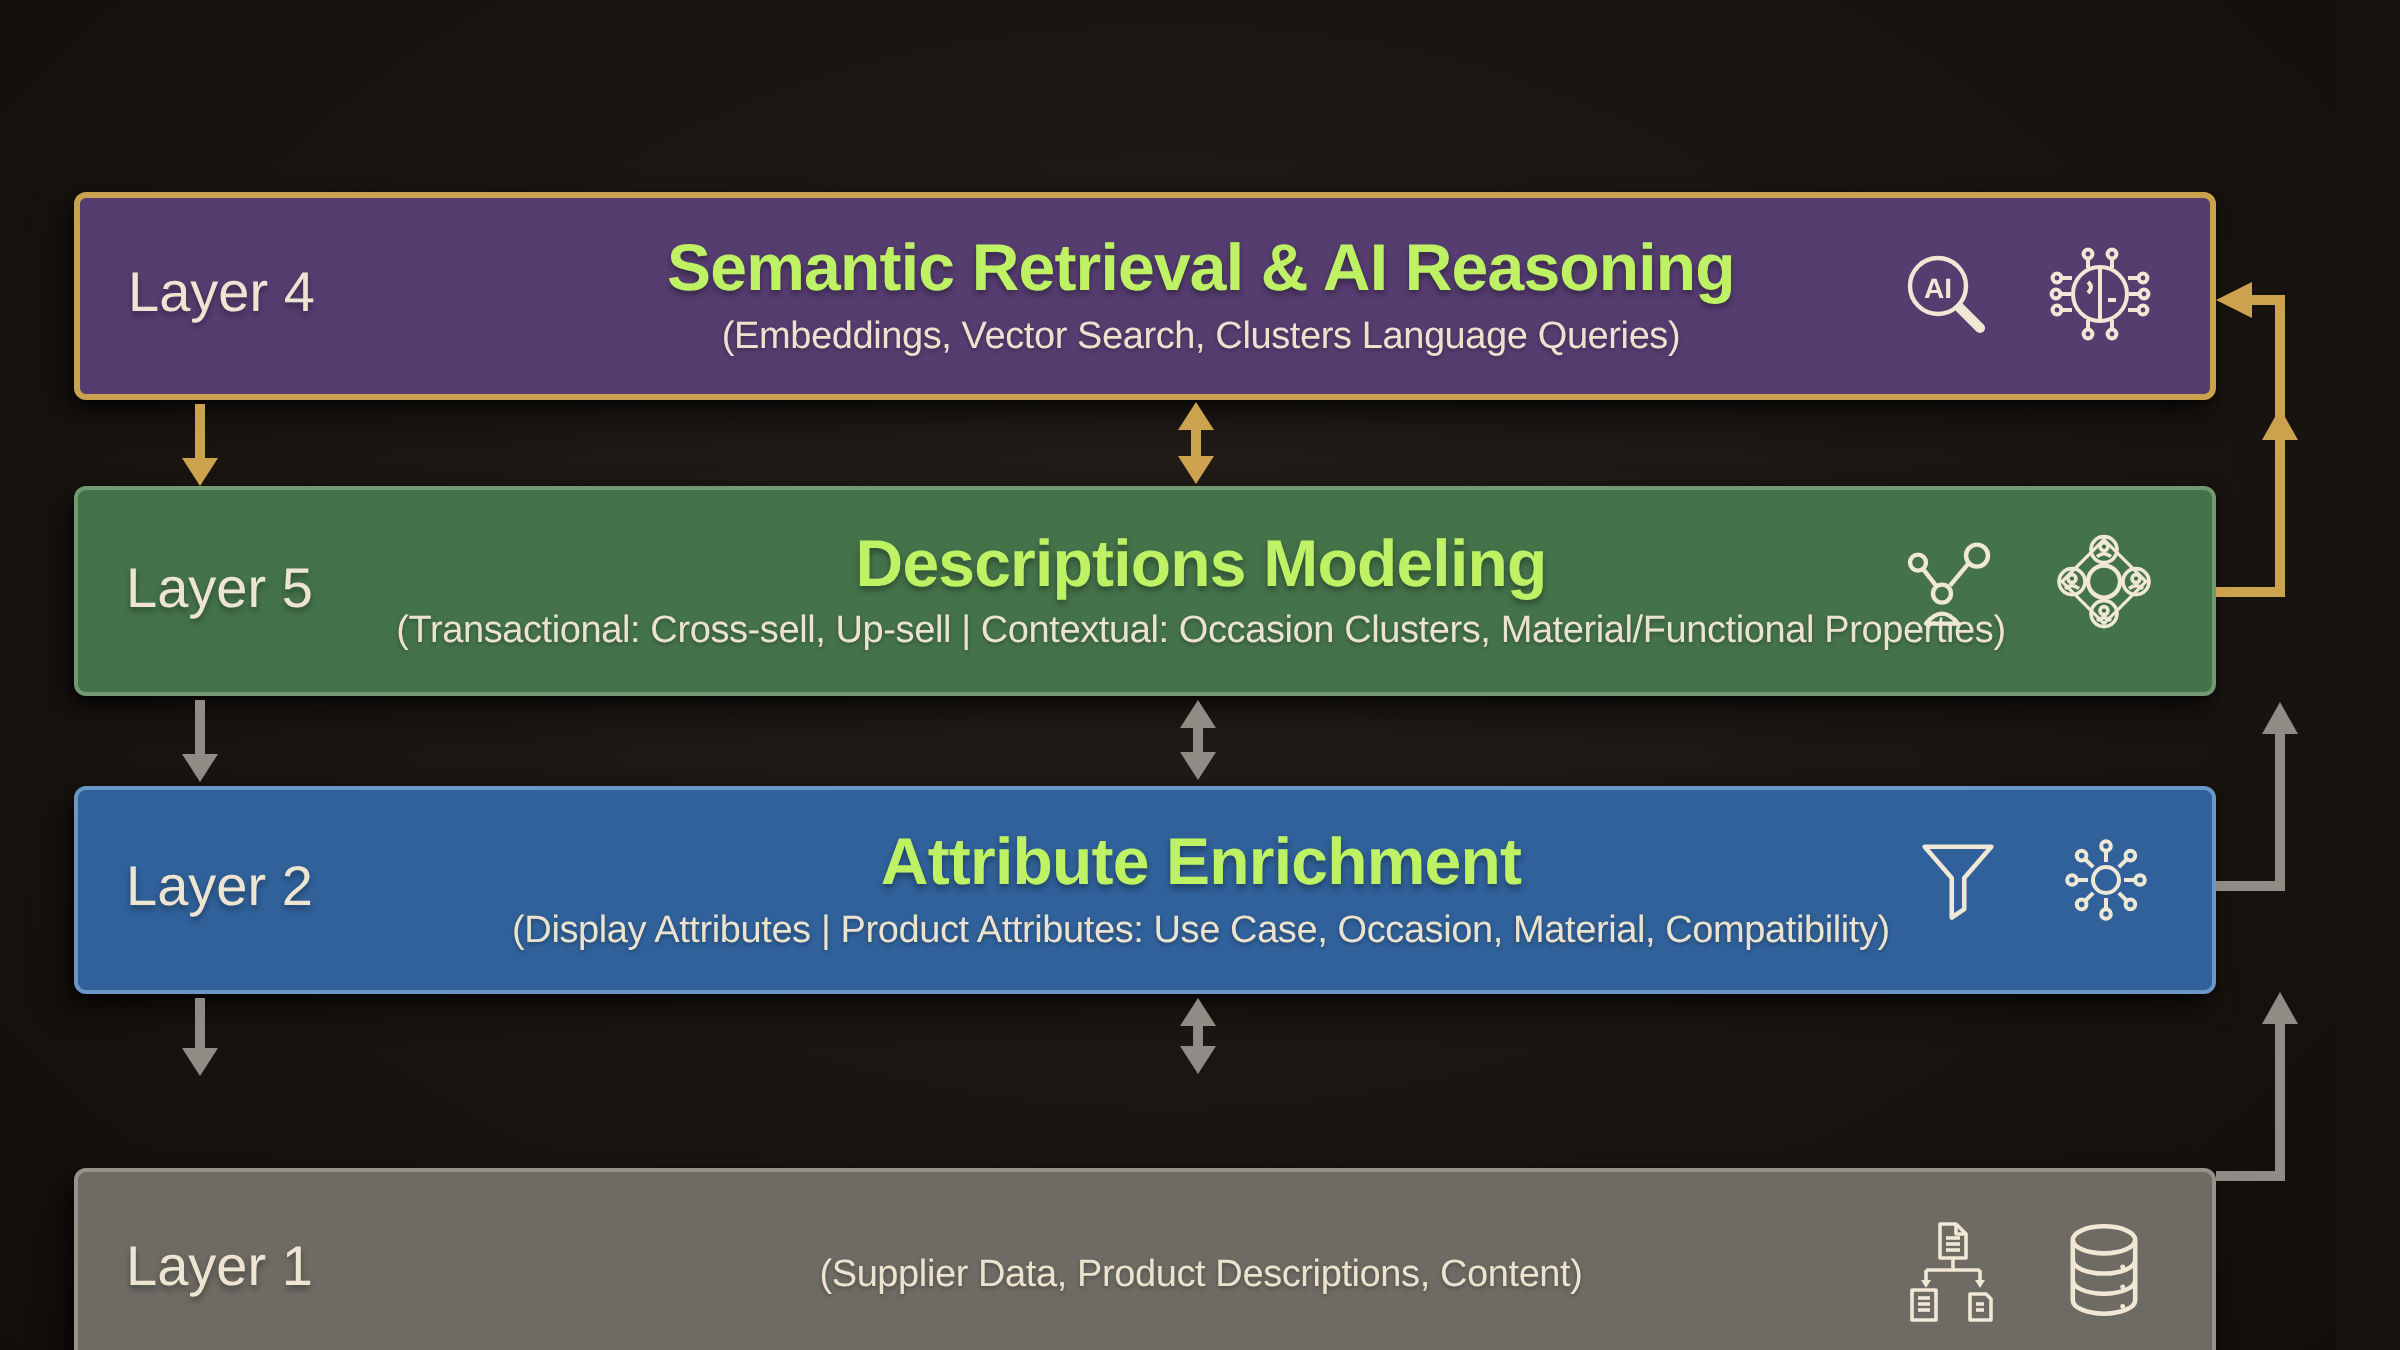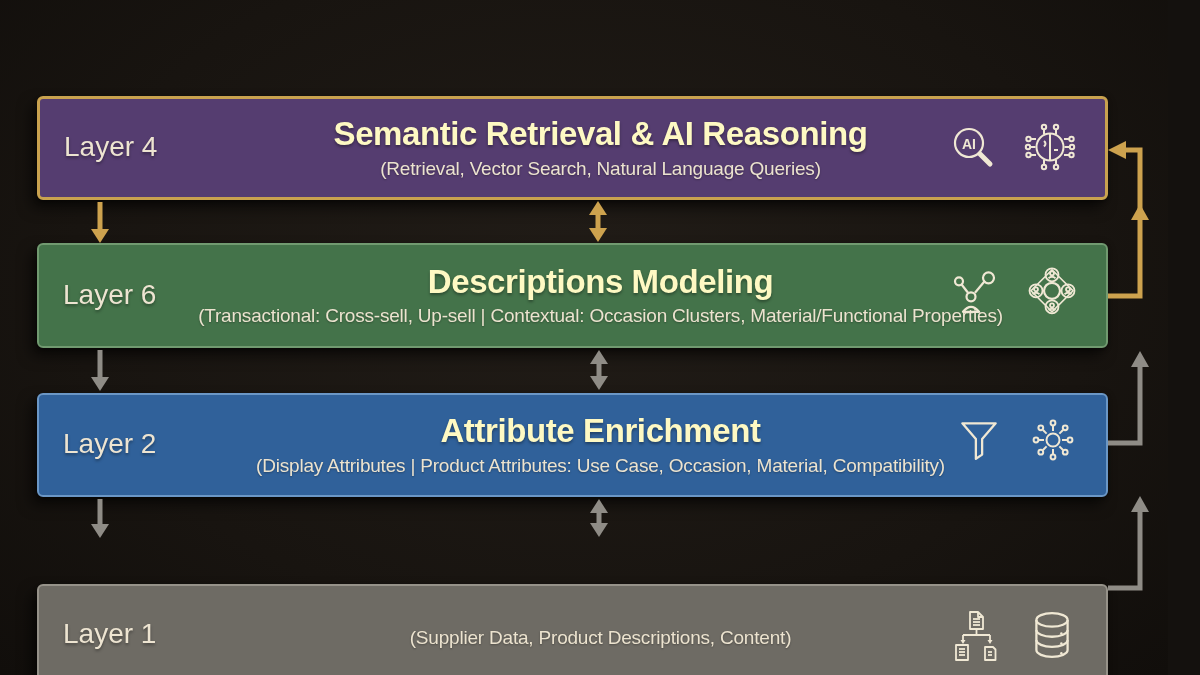--- a/index.html
+++ b/index.html
@@ -25,21 +25,21 @@
     position:absolute;left:24px;top:50%;transform:translateY(-54%);
     font-size:28px;font-weight:400;color:#ede4d1;
     text-shadow:0 2px 3px rgba(0,0,0,0.35);
   }
   .center-col{
     position:absolute;top:0;left:0;right:0;height:100%;
     display:flex;flex-direction:column;justify-content:center;align-items:center;
     padding-left:56px;box-sizing:border-box;text-align:center;
   }
   .box-title{
-    font-size:33px;font-weight:700;letter-spacing:-0.4px;color:#fef9c3;
+    font-size:33px;font-weight:700;letter-spacing:-0.4px;color:#bef264;
     line-height:1.12;white-space:nowrap;
     text-shadow:0 2px 3px rgba(0,0,0,0.35);
   }
   .box-subtitle{
     font-size:19px;font-weight:400;letter-spacing:-0.2px;color:#ece3cf;
     margin-top:5px;white-space:nowrap;
     text-shadow:0 1px 2px rgba(0,0,0,0.3);
   }
   .icons{
     position:absolute;right:28px;top:50%;transform:translateY(-50%);
@@ -51,21 +51,21 @@
 </style>
 </head>
 <body>
 
 <div class="canvas">
 
   <div class="layer-box l4" style="background: rgb(85, 61, 112);">
     <div class="layer-label">Layer 4</div>
     <div class="center-col">
       <div class="box-title">Semantic Retrieval &amp; AI Reasoning</div>
-      <div class="box-subtitle">(Retrieval, Vector Search, Natural Language Queries)</div>
+      <div class="box-subtitle">(Embeddings, Vector Search, Clusters Language Queries)</div>
     </div>
     <div class="icons">
       <span>
         <svg width="52" height="52" viewBox="0 0 52 52" fill="none" stroke="#f0e8d4" stroke-width="2.2">
           <circle cx="22" cy="20" r="14"></circle>
           <text x="22" y="26" text-anchor="middle" font-size="14" font-weight="bold" fill="#f0e8d4" stroke="none" font-family="Liberation Sans, sans-serif">AI</text>
           <line x1="33" y1="31" x2="43" y2="41" stroke-width="5" stroke-linecap="round"></line>
         </svg>
       </span>
       <span>
@@ -93,21 +93,21 @@
           <line x1="21" y1="39" x2="21" y2="44"></line>
             <circle cx="21" cy="46" r="2.2"></circle>
           <line x1="33" y1="39" x2="33" y2="44"></line>
             <circle cx="33" cy="46" r="2.2"></circle>
         </svg>
       </span>
     </div>
   </div>
 
   <div class="layer-box l3" style="background: rgb(68, 115, 74);">
-    <div class="layer-label">Layer 6</div>
+    <div class="layer-label">Layer 5</div>
     <div class="center-col">
       <div class="box-title">Descriptions Modeling</div>
       <div class="box-subtitle">(Transactional: Cross-sell, Up-sell | Contextual: Occasion Clusters, Material/Functional Properties)</div>
     </div>
     <div class="icons raised">
       <span>
         <svg width="50" height="48" viewBox="0 0 50 48" fill="none" stroke="#f0e8d4" stroke-width="2.2">
           <circle cx="19" cy="28" r="4.5"></circle>
           <path d="M11,43 Q19,33 27,43 Z" stroke-linejoin="round"></path>
           <line x1="16" y1="24" x2="9" y2="15"></line>

